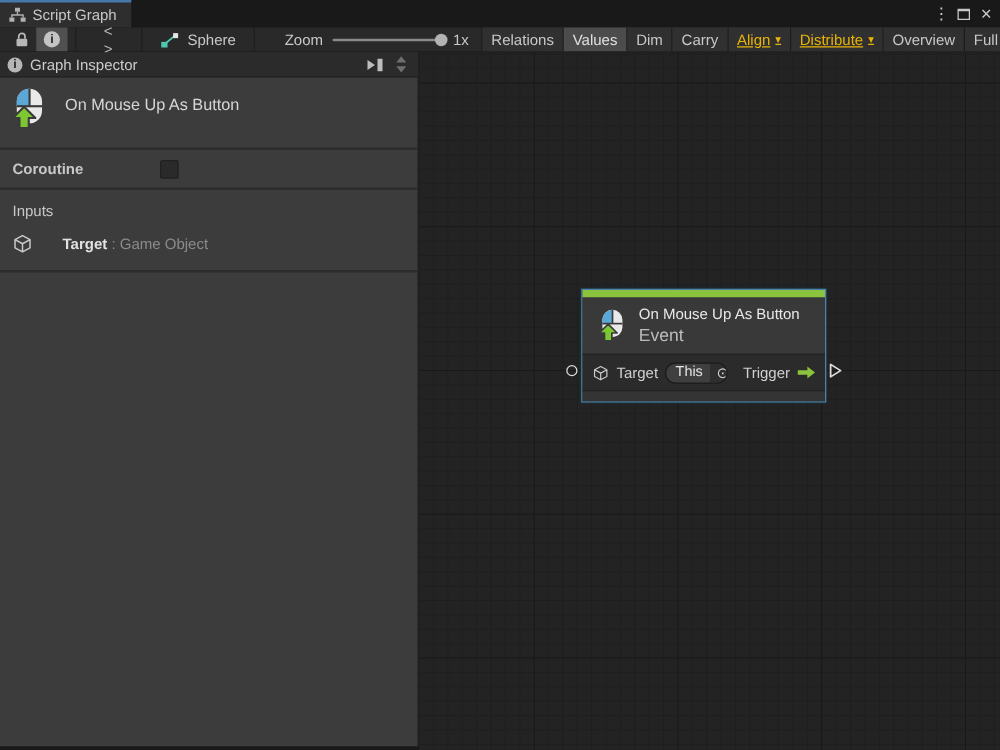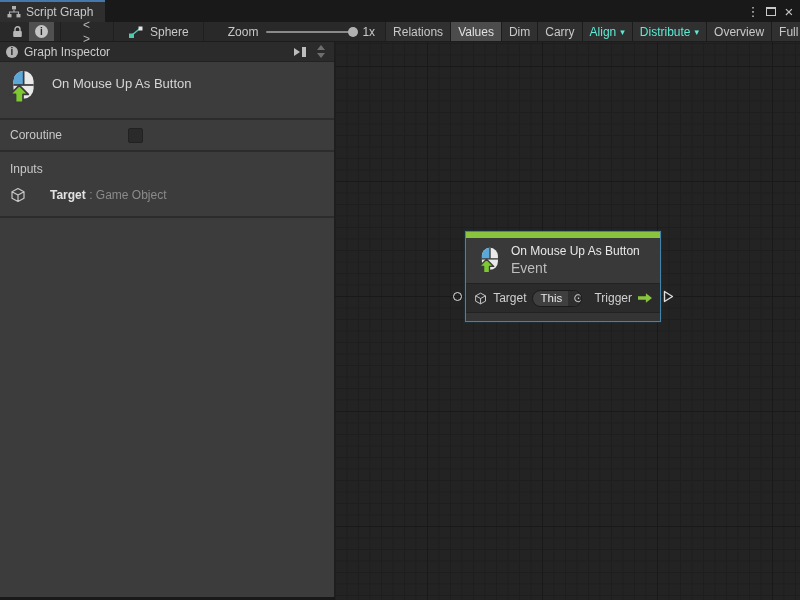--- a/index.html
+++ b/index.html
@@ -25,34 +25,34 @@
   .icon-btn.active { background:#505050; }
   .info-circle { width:13px; height:13px; border-radius:50%; background:#c4c4c4; color:#262626; font-weight:bold; font-size:10px; line-height:13px; text-align:center; font-style:normal; }
   .code-glyph { color:#b4b4b4; font-size:12px; letter-spacing:1px; padding:0 16px; }
   .sphere-group { gap:6px; padding:0 14px; }
   .zoom-group { gap:8px; padding:0 10px; border-right:1px solid #1f1f1f; }
   .zoom-track { position:relative; width:88px; height:2px; background:#8a8a8a; border-radius:1px; }
   .zoom-handle { position:absolute; right:-4px; top:-4px; width:10px; height:10px; border-radius:50%; background:#b2b2b2; }
   .btn-strip { display:flex; align-items:stretch; flex:1; }
   .tbtn { display:flex; align-items:center; gap:4px; padding:0 7px; background:#303030; border-right:1px solid #1c1c1c; color:#c8c8c8; white-space:nowrap; cursor:default; }
   .tbtn.active { background:#4c4c4c; color:#e0e0e0; }
-  .tbtn.disabled { color:#5eead4; }
+  .tbtn.disabled { color:#eab308;text-decoration:underline; }
   .tbtn .caret { font-size:9px; }
 
   
   .content { position:absolute; left:0; top:42px; width:800px; height:558px; }
 
   
   .inspector { position:absolute; left:0; top:0; width:335px; height:555px; background:#3c3c3c; border-right:1px solid #1e1e1e; }
   .insp-header { height:20px; background:#2b2b2b; border-bottom:1px solid #222; display:flex; align-items:center; gap:6px; padding:0 6px; color:#cccccc; }
   .insp-header .spacer { flex:1; }
   .insp-title-sec { display:flex; align-items:center; gap:12px; padding:8px 6px 14px 6px; border-bottom:2px solid #2c2c2c; }
   .insp-title-sec .title { color:#d6d6d6; font-size:13px; align-self:flex-start; margin-top:6px; }
   .row-coroutine { display:flex; align-items:center; height:32px; padding:0 10px; border-bottom:2px solid #2c2c2c; }
-  .row-coroutine .label { width:118px; color:#c8c8c8; }
+  .row-coroutine .label { width:118px; color:#c8c8c8;font-weight:bold; }
   .checkbox { width:15px; height:15px; background:#2a2a2a; border:1px solid #212121; border-radius:2px; }
   .io-section { padding:8px 0 10px 0; border-bottom:2px solid #2c2c2c; }
   .io-header { padding:2px 10px 8px 10px; color:#c8c8c8; }
   .io-row { display:flex; align-items:center; gap:24px; padding:3px 10px; }
   .io-row .pname { color:#e2e2e2; font-weight:bold; }
   .io-row .ptype { color:#8b8b8b; }
   .spin { display:flex; flex-direction:column; gap:3px; padding:2px 3px; }
   .tri-up { width:0; height:0; border-left:4px solid transparent; border-right:4px solid transparent; border-bottom:5px solid #6e6e6e; }
   .tri-down { width:0; height:0; border-left:4px solid transparent; border-right:4px solid transparent; border-top:5px solid #6e6e6e; }
 

